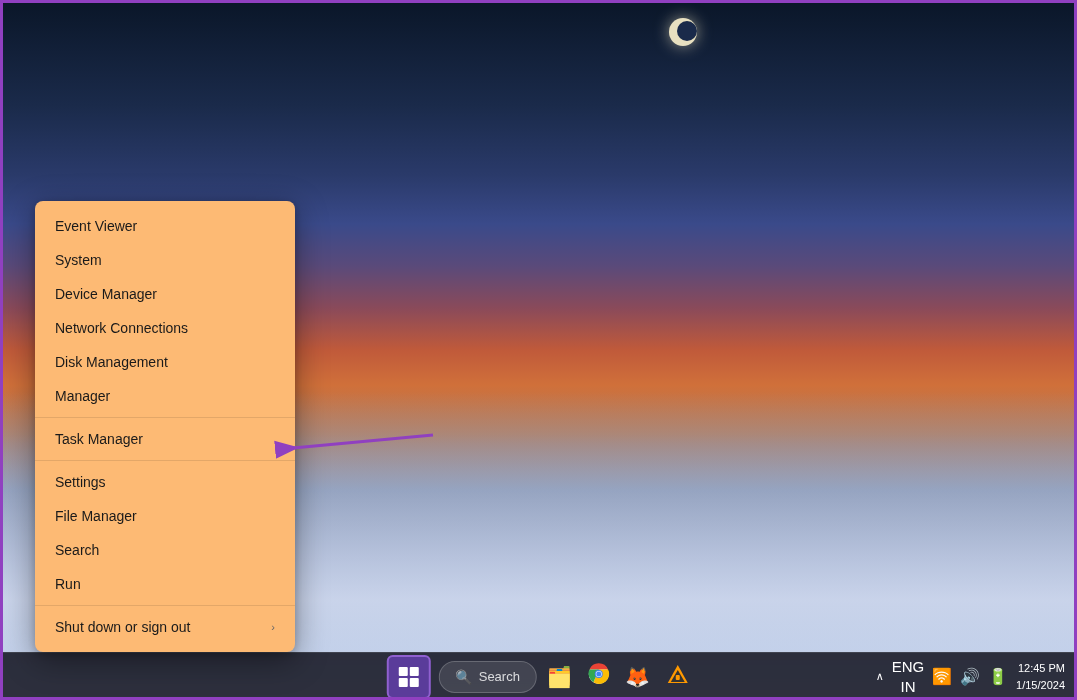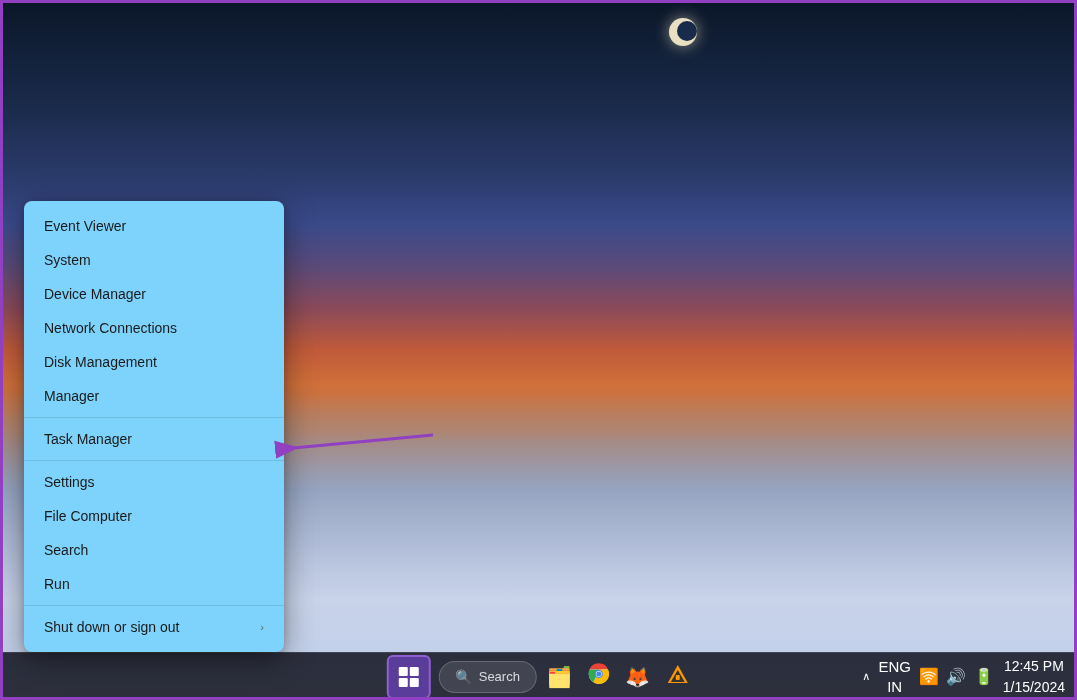--- a/index.html
+++ b/index.html
@@ -166,22 +166,22 @@
       color: white;
       font-size: 12px;
       text-align: center;
       line-height: 1.4;
     }
 
     
     #context-menu {
       position: absolute;
       bottom: 48px;
-      left: 24px;
-      background: #7dd3fc;
+      left: 35px;
+      background: #fdba74;
       border-radius: 8px;
       box-shadow: 0 8px 32px rgba(0,0,0,0.4), 0 2px 8px rgba(0,0,0,0.2);
       padding: 8px 0;
       min-width: 260px;
       z-index: 100;
     }
 
     .menu-item {
       display: flex;
       align-items: center;
@@ -246,21 +246,21 @@
     </div>
     <div class="menu-divider"></div>
     <div class="menu-item">
       <span>Task Manager</span>
     </div>
     <div class="menu-divider"></div>
     <div class="menu-item">
       <span>Settings</span>
     </div>
     <div class="menu-item">
-      <span>File Computer</span>
+      <span>File Manager</span>
     </div>
     <div class="menu-item">
       <span>Search</span>
     </div>
     <div class="menu-item">
       <span>Run</span>
     </div>
     <div class="menu-divider"></div>
     <div class="menu-item">
       <span>Shut down or sign out</span>
@@ -308,21 +308,21 @@
       </svg>
     </span>
   </div>
 
   <div id="taskbar-right">
     <span style="color:white;font-size:11px;cursor:pointer">∧</span>
     <span style="color:white;font-size:15px;text-align:center;line-height:1.3">ENG<br>IN</span>
     <span style="color:white;font-size:16px;cursor:pointer">🛜</span>
     <span style="color:white;font-size:16px;cursor:pointer">🔊</span>
     <span style="color:white;font-size:16px;cursor:pointer">🔋</span>
-    <div id="clock" style="color:white;font-size:14px;text-align:center;line-height:1.5;cursor:pointer">
+    <div id="clock" style="color:white;font-size:11px;text-align:right;line-height:1.5;cursor:pointer">
       <div>12:45 PM</div>
       <div>1/15/2024</div>
     </div>
   </div>
 </div>
 
 <div id="screen-border"></div>
 
 <svg style="position: absolute; pointer-events: none; z-index: 150; left: 278px; top: 423px; width: 160px; height: 50px; overflow: visible;">
       <defs>

